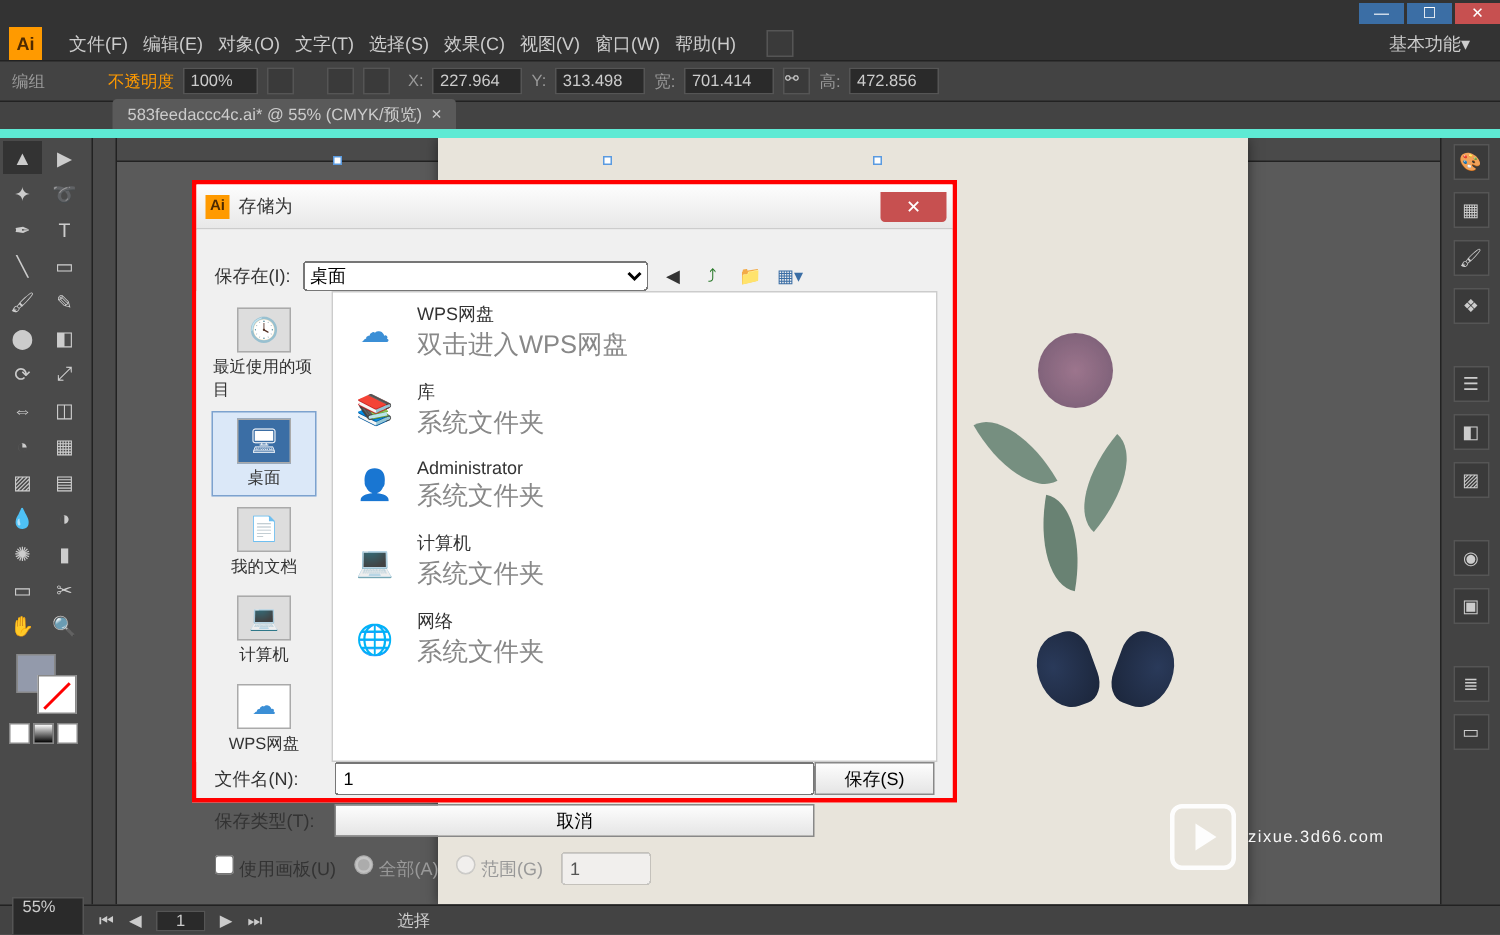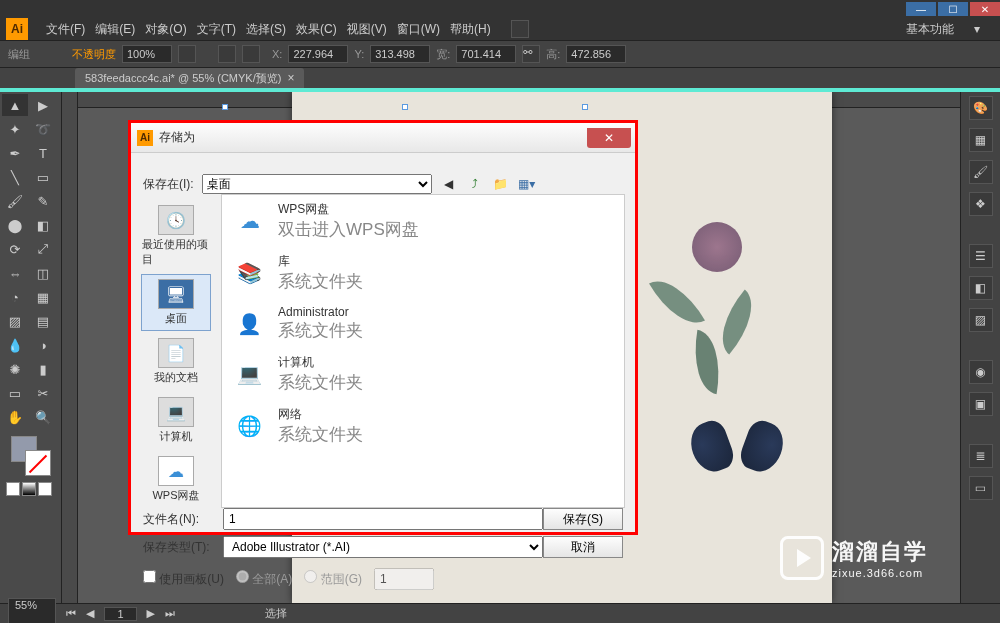--- a/index.html
+++ b/index.html
@@ -9,33 +9,33 @@
 .title-bar { height: 18px; background: #333; display: flex; justify-content: flex-end; align-items: center; }
 .win-btns { display: flex; gap: 2px; }
 .win-btn { width: 30px; height: 14px; display: flex; align-items: center; justify-content: center; font-size: 10px; color: #ccc; }
 .win-btn.close { background: #c75050; color: #fff; }
 .win-btn.min, .win-btn.max { background: #3b6ea5; color: #fff; }
 
 
 .menu-bar { height: 22px; background: #333; display: flex; align-items: center; padding-left: 6px; gap: 10px; }
 .ai-logo { width: 22px; height: 22px; background: #ff9a00; color: #4e2a00; font-weight: bold; display: flex; align-items: center; justify-content: center; font-size: 12px; margin-right: 8px; }
 .menu-item { color: #ccc; font-size: 12px; }
-.menu-right { margin-left: auto; display: flex; align-items: center; gap: 20px; padding-right: 20px; }
+.menu-right { margin-left: auto; display: flex; align-items: center; gap: 0; padding-right: 20px; }
 
 
 .control-bar { height: 28px; background: #434343; border-top: 1px solid #222; border-bottom: 1px solid #222; display: flex; align-items: center; padding: 0 8px; gap: 6px; font-size: 11px; }
 .ctrl-label { color: #999; }
 .ctrl-label.orange { color: #ff9a00; }
 .ctrl-input { background: #2a2a2a; border: 1px solid #555; color: #ccc; height: 18px; padding: 0 4px; font-size: 11px; }
 .ctrl-input.w60 { width: 60px; }
 .ctrl-input.w50 { width: 50px; }
 .ctrl-icon { width: 18px; height: 18px; border: 1px solid #555; background: #3a3a3a; }
 
 
-.tab-bar { height: 24px; background: #434343; display: flex; align-items: flex-end; padding-left: 75px; border-bottom: 4px solid #5eead4; }
+.tab-bar { height: 24px; background: #434343; display: flex; align-items: flex-end; padding-left: 75px; border-bottom: 6px solid #5eead4; }
 .doc-tab { background: #5a5a5a; height: 20px; padding: 0 10px; display: flex; align-items: center; font-size: 11px; color: #ccc; border-radius: 3px 3px 0 0; gap: 6px; }
 .tab-close { font-size: 12px; }
 
 
 .main { position: absolute; top: 92px; left: 0; right: 0; bottom: 20px; display: flex; }
 .left-tools { width: 62px; background: #4a4a4a; display: flex; flex-wrap: wrap; align-content: flex-start; padding: 2px; gap: 2px; border-right: 1px solid #222; }
 .tool-btn { width: 26px; height: 22px; background: #4a4a4a; display: flex; align-items: center; justify-content: center; font-size: 13px; color: #ccc; }
 .tool-btn.active { background: #333; }
 .color-swatch { width: 40px; height: 40px; margin: 6px auto 0; position: relative; }
 .color-swatch .fill { width: 26px; height: 26px; background: #939AAB; border: 1px solid #888; position: absolute; top: 0; left: 0; }
@@ -319,34 +319,32 @@
             </div>
         </div>
       </div>
     </div>
     <div class="dlg-bottom">
       <label>文件名(N):</label>
       <input type="text" value="1" style="">
       <button class="dlg-btn">保存(S)</button>
 
       <label>保存类型(T):</label>
-      <select><option>Adobe Illustrator (*.AI)</option></select>
       <button class="dlg-btn">取消</button>
 
       <div class="dlg-opts">
         <label><input type="checkbox" style=""> <span>使用画板(U)</span></label>
         <label style="color:#999"><input type="radio" checked="" disabled="" style=""> <span>全部(A)</span></label>
         <label style="color:#999"><input type="radio" disabled="" style=""> <span>范围(G)</span></label>
         <input type="text" disabled="" value="1" style="">
       </div>
     </div>
   </div>
 </div>
 
 <div class="watermark">
   <div class="wm-icon">
       <div class="wm-play"></div>
     </div>
   <div class="wm-text">
-    <span class="big">溜溜自学</span>
     <span class="small">zixue.3d66.com</span>
   </div>
 </div>
 
 </body></html>

